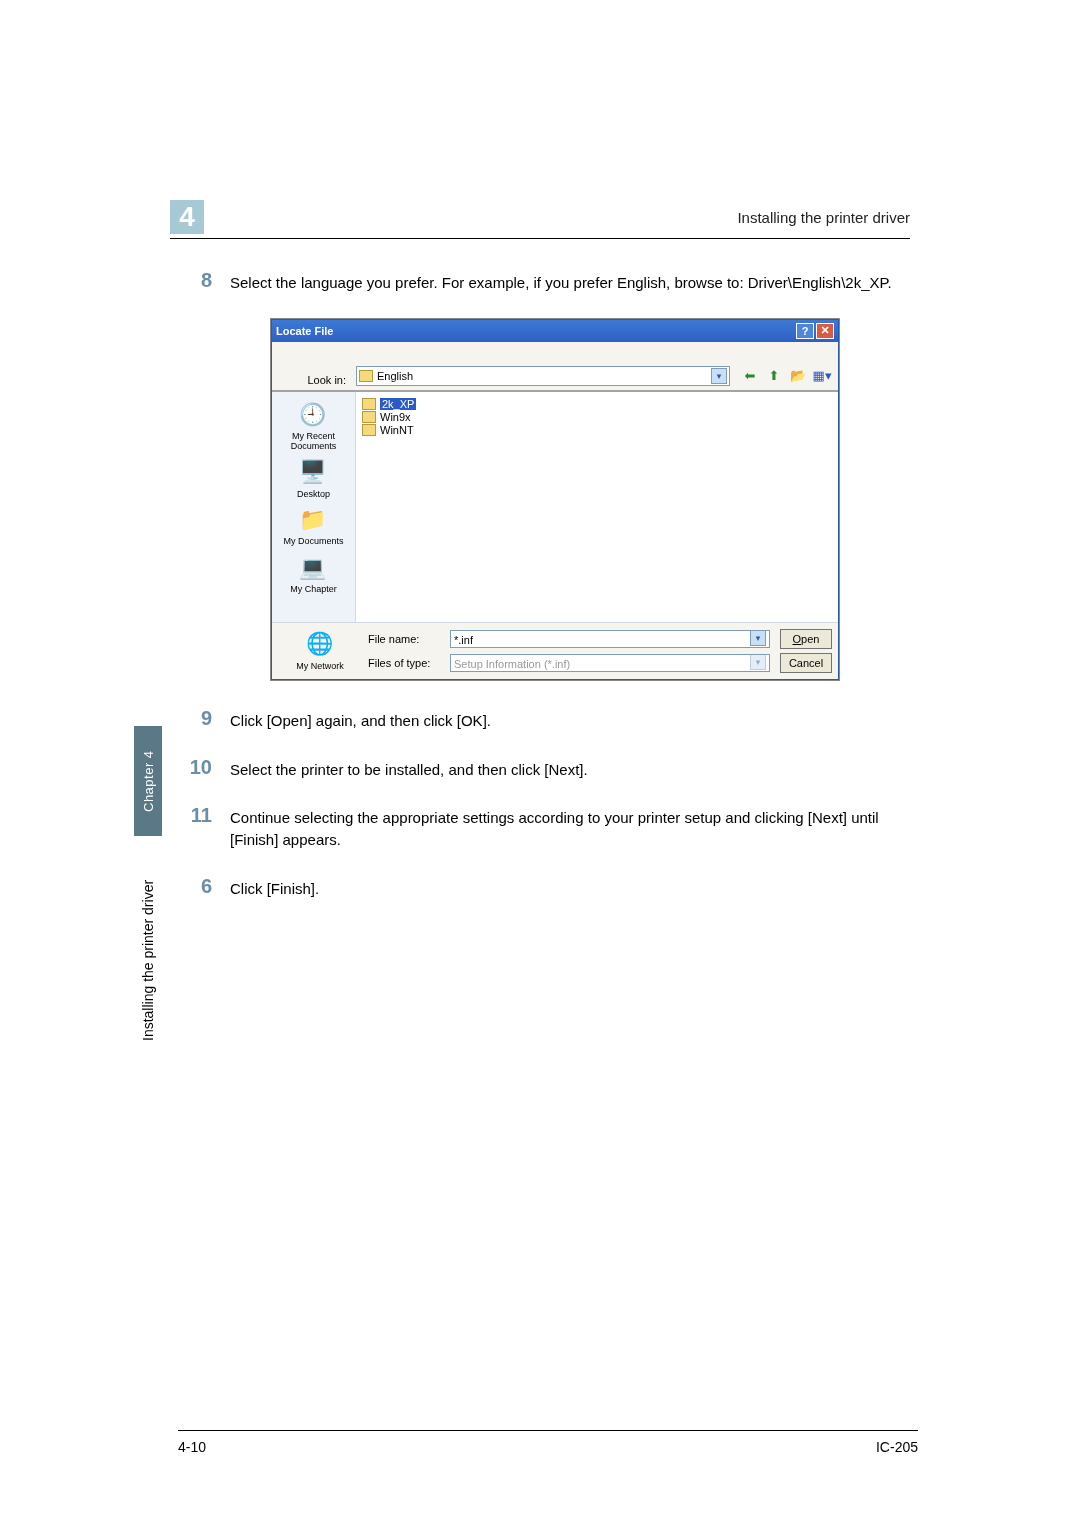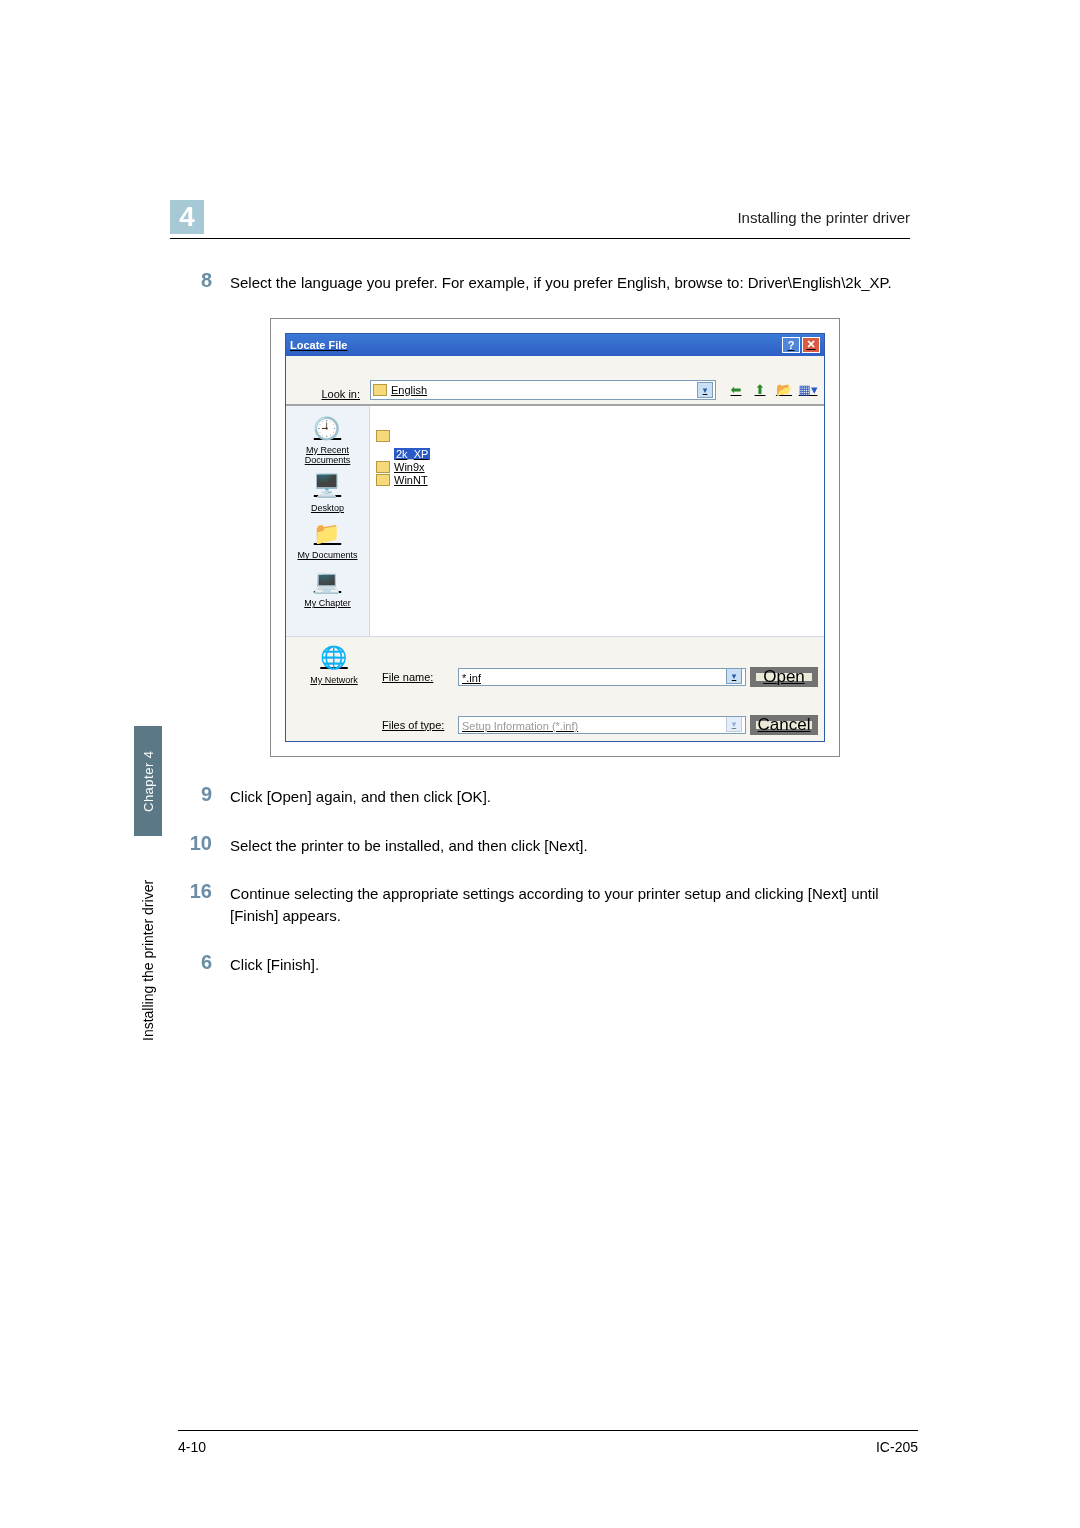--- a/index.html
+++ b/index.html
@@ -56,23 +56,21 @@
   .step-body {
     font-size: 15px;
     line-height: 1.45;
     padding-top: 3px;
   }
   .step-body p { margin-bottom: 14px; }
   .screenshot-wrap {
     margin-left: 100px;
     margin-bottom: 26px;
     border: 1px solid #888;
-    padding: 14px;
     width: 570px;
-    text-decoration: underline;
   }
   .dlg {
     border: 1px solid #2a5aa8;
     font-size: 11px;
     background: #f5f4ee;
   }
   .dlg-titlebar {
     background: linear-gradient(#3d79d6,#2d5fc4);
     color: #fff;
     font-weight: bold;
@@ -148,45 +146,45 @@
     font-size: 22px;
   }
   .file-area {
     flex: 1; background: #fff; padding: 6px;
   }
   .file-row {
     display: flex; align-items: center; gap: 4px;
     font-size: 11px; margin-bottom: 1px;
   }
   .fld { width: 14px; height: 12px; background: #f6d97a; border: 1px solid #b79a3f; }
-  .selected { background: #2a5ac8; color: #fff; padding: 0 2px; margin-top: 36px; }
+  .selected { background: #2a5ac8; color: #fff; padding: 0 2px; }
   .dlg-bottom {
     display: flex; align-items: flex-start;
     padding: 6px;
     gap: 6px;
     border-top: 1px solid #d2d9e2;
   }
   .bottom-side {
     width: 84px;
     display: flex; flex-direction: column; align-items: center;
     font-size: 9px; text-align: center;
   }
   .bottom-fields { flex: 1; display: flex; flex-direction: column; gap: 4px; }
-  .field-row { display: flex; align-items: center; gap: 4px; margin-top: 24px; }
+  .field-row { display: flex; align-items: center; gap: 10px; }
   .field-lbl { width: 72px; }
   .field-combo {
     flex: 1; border: 1px solid #7e9db9; background: #fff;
     display: flex; align-items: flex-end; padding: 1px 3px; height: 18px;
   }
   .field-combo.gray { color: #999; }
   .dlg-btn {
-    width: 68px; height: 20px;
-    border: 6px solid #737373;
+    width: 52px; height: 20px;
+    border: 1px solid #737373;
     background: #ece9d8;
-    font-size: 17px;
+    font-size: 11px;
     display: flex; align-items: center; justify-content: center;
   }
   .vtab {
     position: absolute;
     left: 134px;
     top: 726px;
     width: 28px;
     height: 110px;
     background: #5a7885;
     color: #fff;
@@ -335,21 +333,21 @@
       <p>Click [Open] again, and then click [OK].</p>
     </div>
   </div>
   <div class="step">
     <div class="step-num">10</div>
     <div class="step-body">
       <p>Select the printer to be installed, and then click [Next].</p>
     </div>
   </div>
   <div class="step">
-    <div class="step-num">16</div>
+    <div class="step-num">11</div>
     <div class="step-body">
       <p>Continue selecting the appropriate settings according to your printer setup and clicking [Next] until [Finish] appears.</p>
     </div>
   </div>
   <div class="step">
     <div class="step-num">6</div>
     <div class="step-body">
       <p>Click [Finish].</p>
     </div>
   </div>

